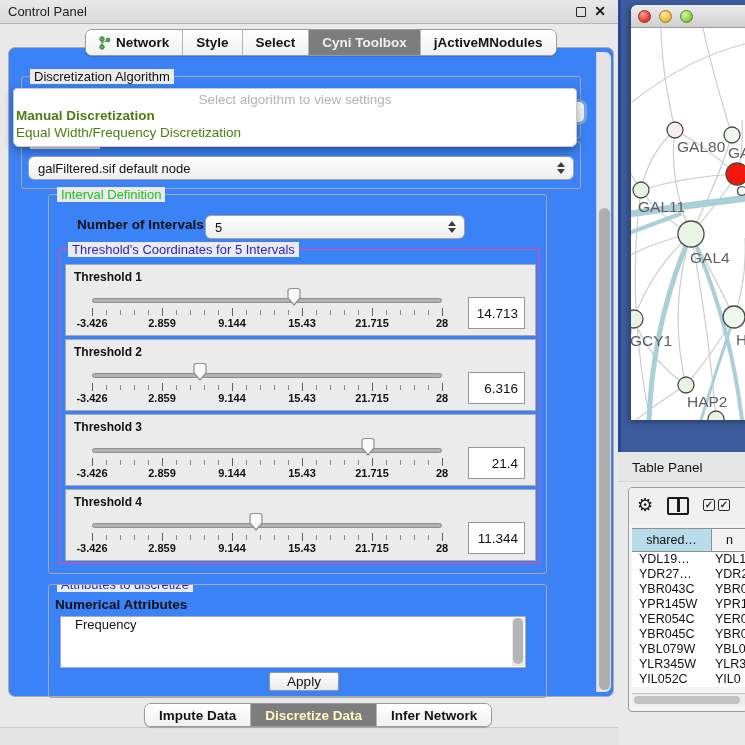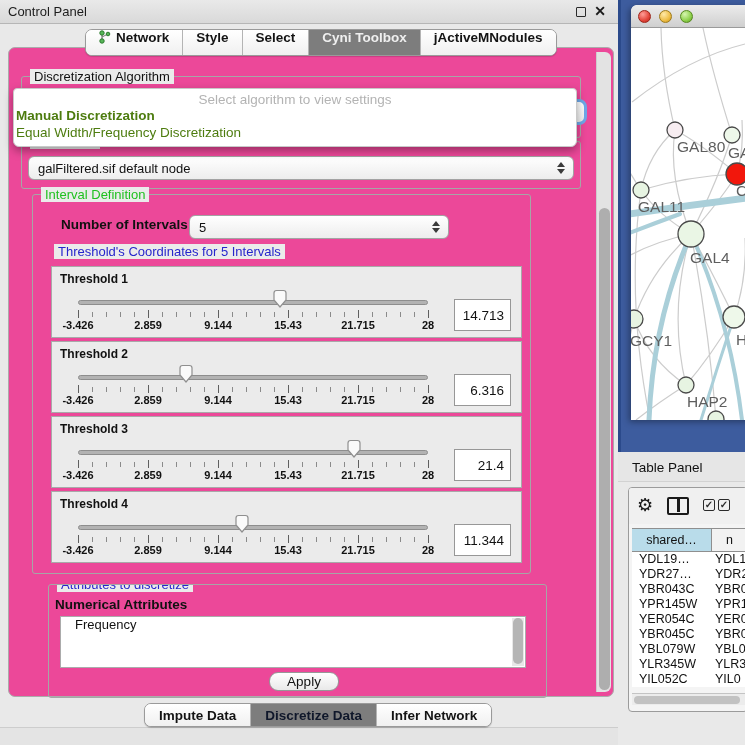--- a/index.html
+++ b/index.html
@@ -10,51 +10,51 @@
   #left-region { position:absolute; left:0; top:0; width:618px; height:745px; background:#e9e9e9; }
   #titlebar { position:absolute; left:0; top:0; width:100%; height:24px;
     background:linear-gradient(#e9e9e9,#d9d9d9); border-bottom:1px solid #b6b6b6; }
   #panel-title { position:absolute; left:8px; top:4px; font-size:13px; color:#1c1c1c; }
   #float-btn { position:absolute; right:32px; top:7px; width:10px; height:10px; border:1.6px solid #2a2a2a; border-radius:1px; }
   #close-btn { position:absolute; right:12px; top:3px; font-weight:900; font-size:14px; color:#1a1a1a; }
 
   #top-tabs { position:absolute; left:85px; top:29px; height:27px; display:inline-flex;
     border:1px solid #9a9a9a; border-radius:7px; overflow:hidden; background:#fff; z-index:5;
     box-shadow:0 1px 1px rgba(0,0,0,.15); }
-  .ttab { display:flex; align-items:flex-start; gap:5px; padding:0 13px; font-size:13.5px; font-weight:700;
+  .ttab { display:flex; align-items:center; gap:5px; padding:0 13px; font-size:13.5px; font-weight:700;
     background:linear-gradient(#ffffff,#f0f0f0); border-right:1px solid #b4b4b4; color:#141414; cursor:default; }
   .ttab:last-child { border-right:none; }
   .ttab.sel { background:#7d7d7d; color:#efefef; }
 
   #main-panel { position:absolute; left:8px; top:47px; width:606px; height:650px;
-    border:1px solid #ababab; border-radius:7px; background:#ec4899; }
+    border:1px solid #ababab; border-radius:7px; background:#3b82f6; }
 
   .group { position:absolute; border:1px solid #a6a6a6; border-radius:3px; }
   .group-title { position:absolute; top:-8px; left:8px; background:#ebebeb; padding:0 4px; font-size:13px; }
   .gt-green { color:#1fc11f; }
   .gt-blue { color:#2626cc; }
 
   .combo { position:absolute; border:1px solid #a3a3a3; border-radius:6px;
     background:linear-gradient(#ffffff,#ededed); display:flex; align-items:center; padding-left:9px; font-size:13px; }
   .combo .arrows { position:absolute; right:8px; top:50%; transform:translateY(-50%); display:flex; flex-direction:column; gap:2px; }
   .combo .up { width:0; height:0; border-left:4px solid transparent; border-right:4px solid transparent; border-bottom:5px solid #3b3b3b; }
   .combo .dn { width:0; height:0; border-left:4px solid transparent; border-right:4px solid transparent; border-top:5px solid #3b3b3b; }
 
   #algo-group { left:12px; top:28px; width:560px; height:62px; }
   #algo-combo { left:18px; top:51px; width:560px; height:26px; border:3px solid #6ea8e8; border-radius:8px;
     position:absolute; background:linear-gradient(#ffffff,#ededed); }
 
   #table-data-group { left:12px; top:93px; width:560px; height:48px; }
   #table-combo { left:6px; top:14px; width:546px; height:24px; }
 
-  #interval-group { left:23px; top:146px; width:499px; height:380px;padding-left:12px; }
+  #interval-group { left:39px; top:146px; width:499px; height:380px;padding-left:12px; }
   #noi-label { position:absolute; left:28px; top:22px; font-weight:700; font-size:13.5px; }
   #noi-combo { left:156px; top:20px; width:260px; height:24px; }
 
-  #thr-group { position:absolute; left:10px; top:54px; width:481px; height:315px; border:3px solid #ec4899; }
+  #thr-group { position:absolute; left:10px; top:54px; width:481px; height:315px; border:1px solid #ec4899; }
   #thr-rows { position:absolute; left:5px; top:14px; width:471px; }
   .th-row { position:relative; width:471px; height:72px; border:1px solid #a9a9a9; background:#ebebeb; margin-bottom:3px; }
   .th-label { position:absolute; left:8px; top:5px; font-weight:700; font-size:12px; }
   .th-slider { position:absolute; left:0; top:18px; width:390px; height:50px; }
   .track { position:absolute; left:26px; top:15px; width:350px; height:5px; background:#b2b2b2;
     border:1px solid #8d8d8d; border-radius:3px; }
   .thumb { position:absolute; top:4px; width:16px; height:20px; }
   .tick { position:absolute; width:1px; background:#8a8a8a; }
   .tick.major { top:25px; height:8px; background:#5f5f5f; }
   .tick.minor { top:27px; height:5px; }
@@ -63,39 +63,39 @@
     background:#fff; font-family:"Liberation Sans",sans-serif; font-size:13.5px; text-align:right; padding-right:6px; color:#111; }
 
   #attr-group { left:39px; top:536px; width:499px; height:114px; overflow:hidden; }
   #attr-subtitle { position:absolute; left:6px; top:12px; font-weight:700; font-size:13.5px; }
   #attr-list { position:absolute; left:11px; top:31px; width:466px; height:52px; background:#fff; border:1px solid #ababab; overflow:hidden; }
   .attr-item { padding-left:14px; font-size:13px; height:16px; line-height:16px; }
   #attr-scroll { position:absolute; right:1px; top:1px; width:12px; height:48px; background:#e8e8e8; }
   #attr-scroll .sthumb { position:absolute; left:1px; top:0; width:10px; height:46px; background:#b5b5b5; border-radius:5px; }
 
   #apply-btn { position:absolute; left:260px; top:624px; width:70px; height:19px;
-    border:1px solid #979797; border-radius:9px; background:linear-gradient(#ffffff,#e9e9e9);
+    border:1px solid #979797; border-radius:2px; background:linear-gradient(#ffffff,#e9e9e9);
     display:flex; align-items:center; justify-content:center; font-size:13.5px; }
 
   #panel-scrollbar { position:absolute; right:2px; top:4px; width:15px; height:640px; background:#e3e3e3;
     border-left:1px solid #cdcdcd; border-radius:0 6px 6px 0; }
   #panel-scrollbar .sthumb { position:absolute; left:2px; top:156px; width:11px; height:482px; background:#aeaeae; border-radius:6px; }
 
   #algo-popup { position:absolute; left:13px; top:88px; width:564px; height:59px; background:#fff;
     border:1px solid #c9c9c9; border-radius:4px 4px 6px 6px; box-shadow:0 4px 10px rgba(0,0,0,.35); z-index:20; }
   #popup-hint { position:absolute; left:0; top:3px; width:100%; text-align:center; color:#b3b3b3; font-size:13.5px; }
   .popup-item { position:absolute; left:2px; font-size:13.5px; color:#4d7c0f; white-space:nowrap; }
   .popup-item.hl { font-weight:700; }
 
   #bottom-tabs { position:absolute; left:144px; top:703px; height:24px; display:inline-flex;
     border:1px solid #9a9a9a; border-radius:7px; overflow:hidden; background:#fff; z-index:5; box-shadow:0 1px 1px rgba(0,0,0,.2); }
   .btab { display:flex; align-items:center; padding:0 14px; font-size:13.5px; font-weight:700;
     background:linear-gradient(#ffffff,#f0f0f0); border-right:1px solid #b4b4b4; color:#141414; }
   .btab:last-child { border-right:none; }
-  .btab.sel { background:#7d7d7d; color:#0f172a; }
+  .btab.sel { background:#7d7d7d; color:#fef9c3; }
   #bottom-strip { position:absolute; left:0; top:727px; width:618px; height:18px; background:#e4e4e4; border-top:1px solid #cdcdcd; }
 
   
   #right-region { position:absolute; left:618px; top:0; width:127px; height:745px; background:#e9e9e9; overflow:hidden; }
   #blue-backdrop { position:absolute; left:0; top:0; width:127px; height:452px; background:#3d5c9e; border-left:3px solid #2b4a8b; }
   #net-window { position:absolute; left:13px; top:5px; width:120px; height:415px; border-radius:6px 6px 0 0;
     background:#fff; box-shadow:-2px 2px 6px rgba(0,0,0,.35); overflow:hidden; }
   #net-titlebar { position:absolute; left:0; top:0; width:100%; height:23px;
     background:linear-gradient(#ececec,#cfcfcf); border-bottom:1px solid #9a9a9a; border-radius:6px 6px 0 0; }
   .tl { position:absolute; top:5px; width:13px; height:13px; border-radius:50%; }

